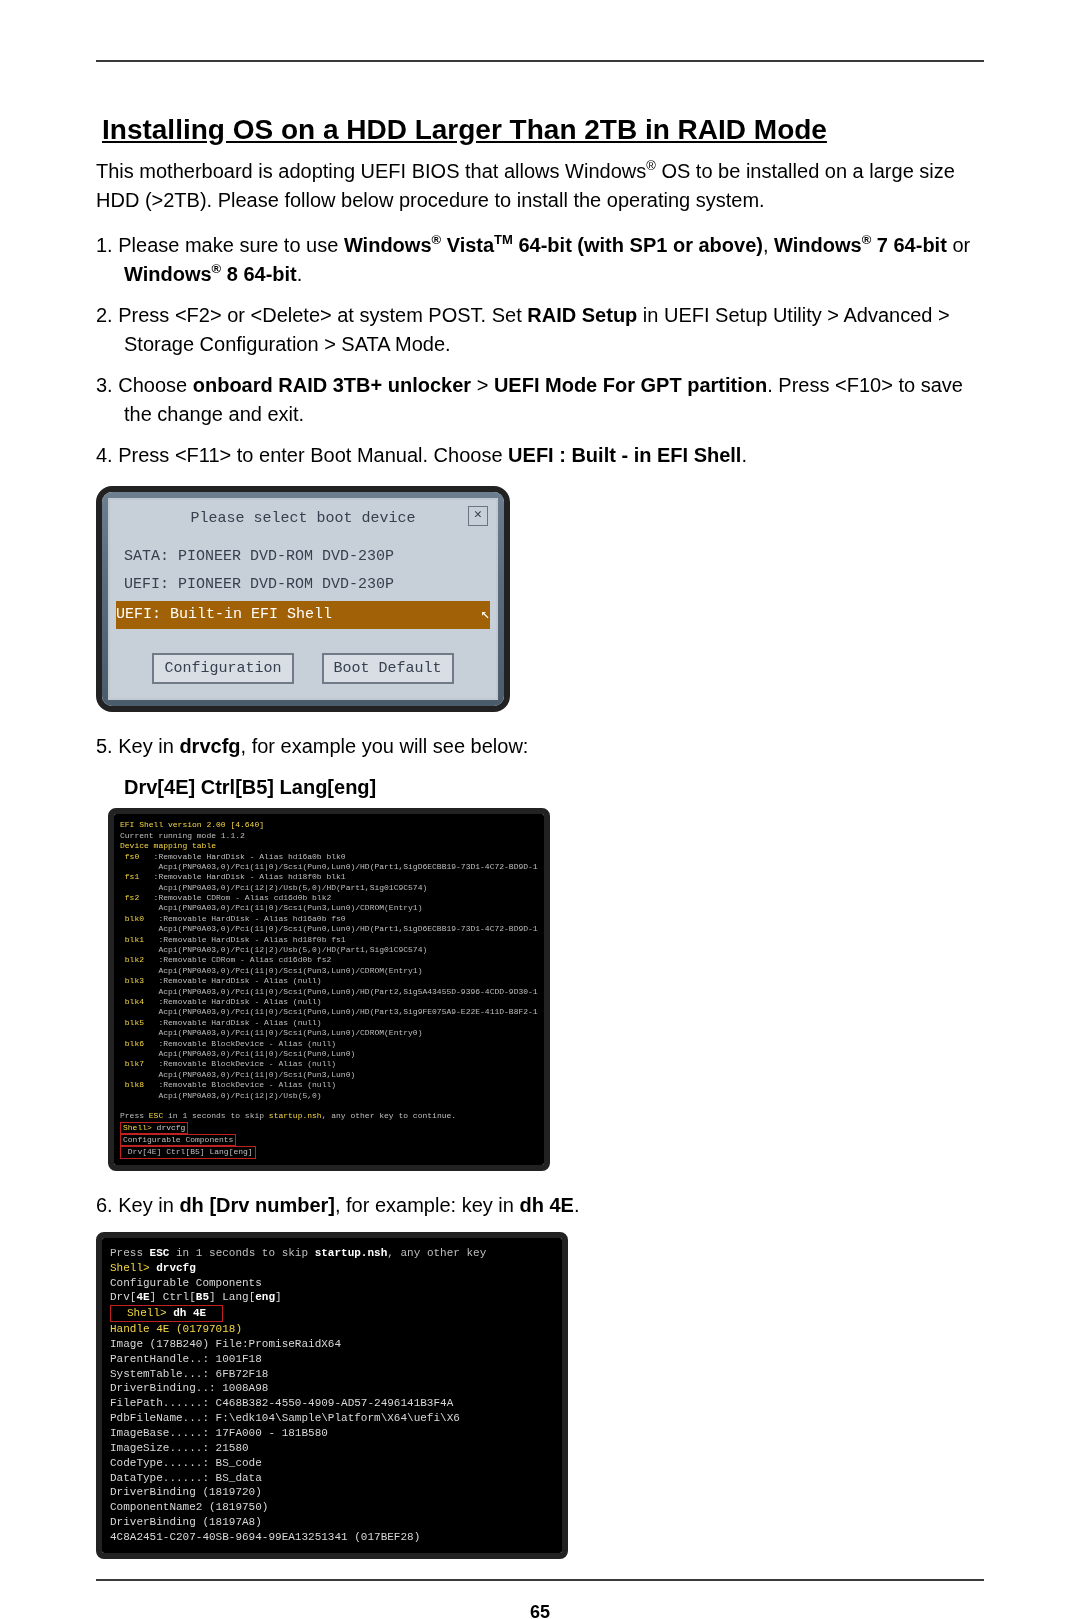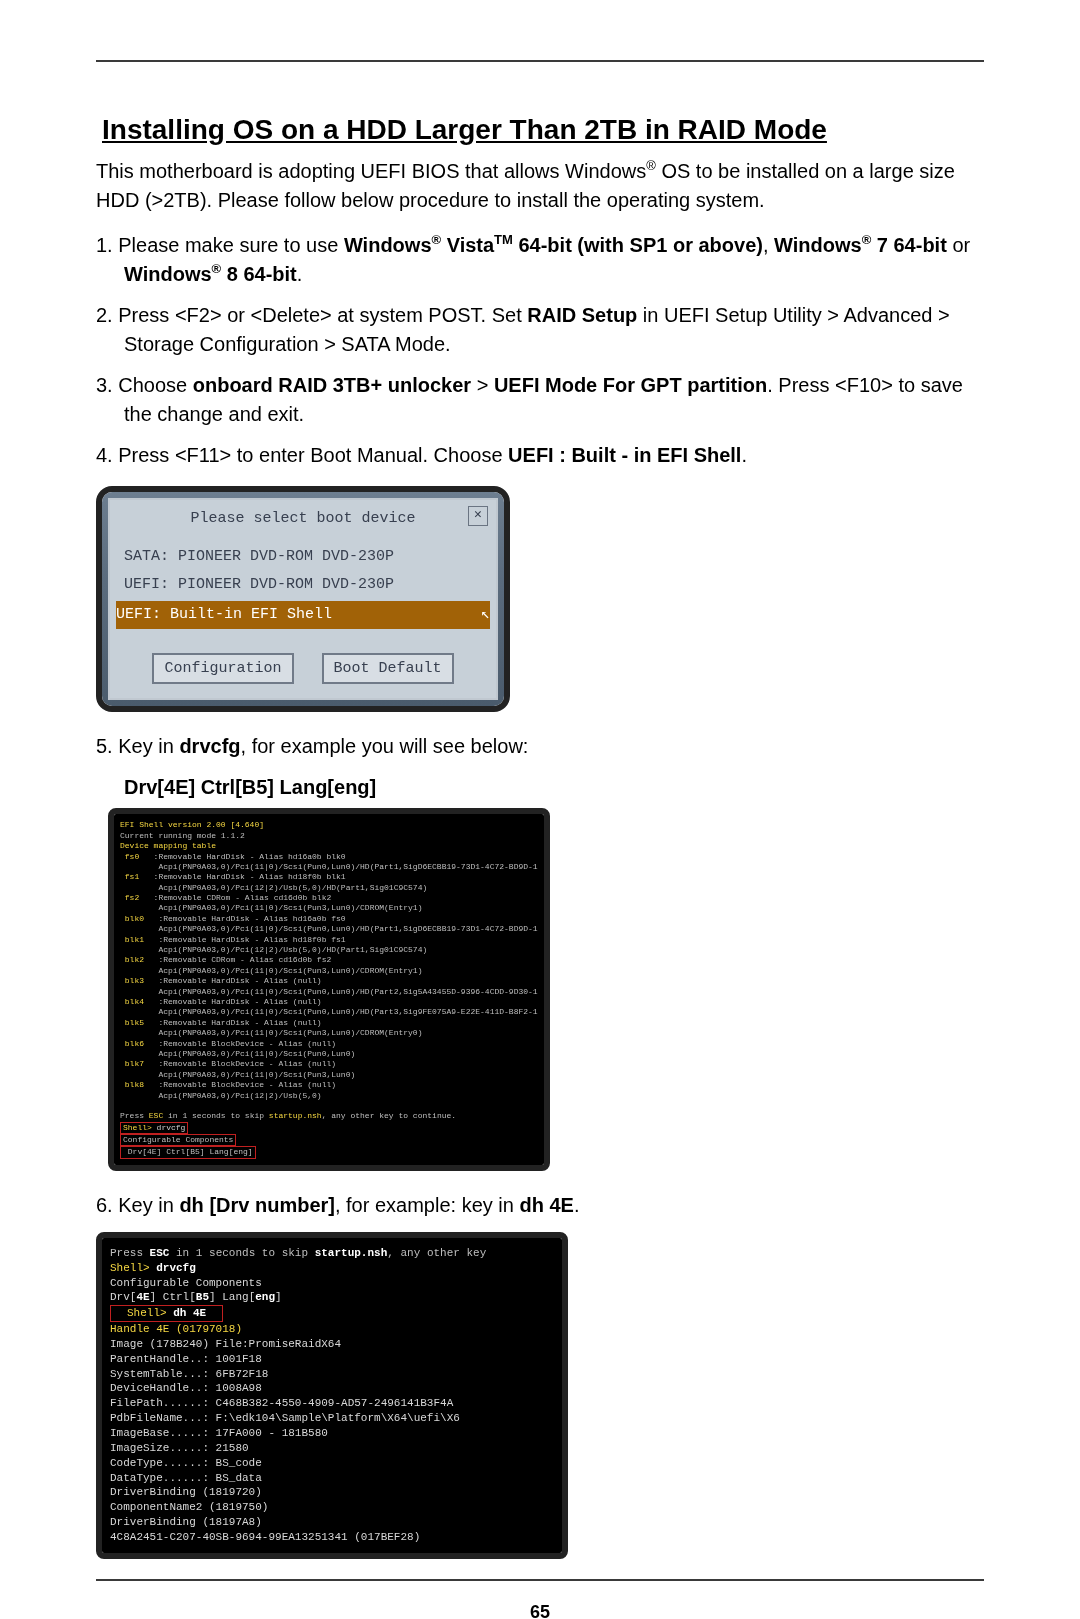--- a/index.html
+++ b/index.html
@@ -261,21 +261,21 @@
       <div class="row"><span class="gy">Press </span><span class="w">ESC</span><span class="gy"> in 1 seconds to skip </span><span class="w">startup.nsh</span><span class="gy">, any other key</span></div>
       <div class="row"><span class="y">Shell&gt; </span><span class="w">drvcfg</span></div>
       <div class="row"><span>Configurable Components</span></div>
       <div class="row"><span> Drv[</span><span class="w">4E</span><span>]  Ctrl[</span><span class="w">B5</span><span>]  Lang[</span><span class="w">eng</span><span>]</span></div>
       <div class="row"> </div>
       <div class="row"><span class="redbox3"><span class="y">Shell&gt; </span><span class="w">dh 4E</span></span></div>
       <div class="row"><span class="y">Handle 4E (01797018)</span></div>
       <div class="row"><span>   Image (178B240)   File:PromiseRaidX64</span></div>
       <div class="row"><span>     ParentHandle..: 1001F18</span></div>
       <div class="row"><span>     SystemTable...: 6FB72F18</span></div>
-      <div class="row"><span>     DeviceHandle..: 1008A98</span></div>
+      <div class="row"><span>     DriverBinding..: 1008A98</span></div>
       <div class="row"><span>     FilePath......: C468B382-4550-4909-AD57-2496141B3F4A</span></div>
       <div class="row"><span>     PdbFileName...: F:\edk104\Sample\Platform\X64\uefi\X6</span></div>
       <div class="row"><span>     ImageBase.....: 17FA000 - 181B580</span></div>
       <div class="row"><span>     ImageSize.....: 21580</span></div>
       <div class="row"><span>     CodeType......: BS_code</span></div>
       <div class="row"><span>     DataType......: BS_data</span></div>
       <div class="row"><span>   DriverBinding (1819720)</span></div>
       <div class="row"><span>   ComponentName2 (1819750)</span></div>
       <div class="row"><span>   DriverBinding (18197A8)</span></div>
       <div class="row"><span>   4C8A2451-C207-40SB-9694-99EA13251341 (017BEF28)</span></div>

